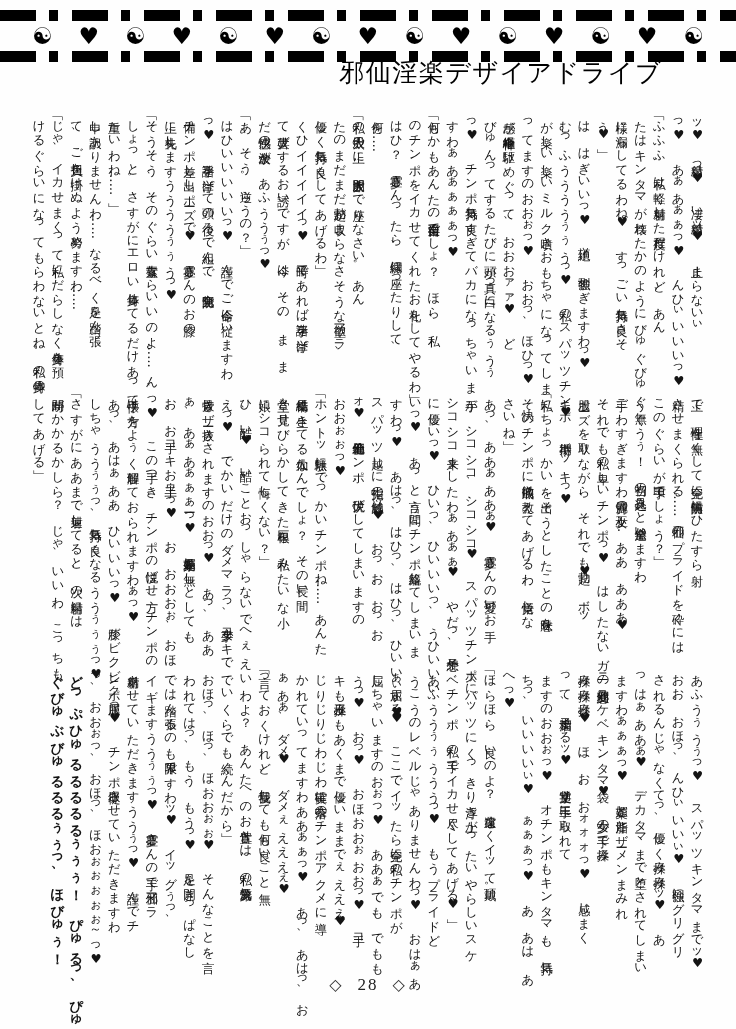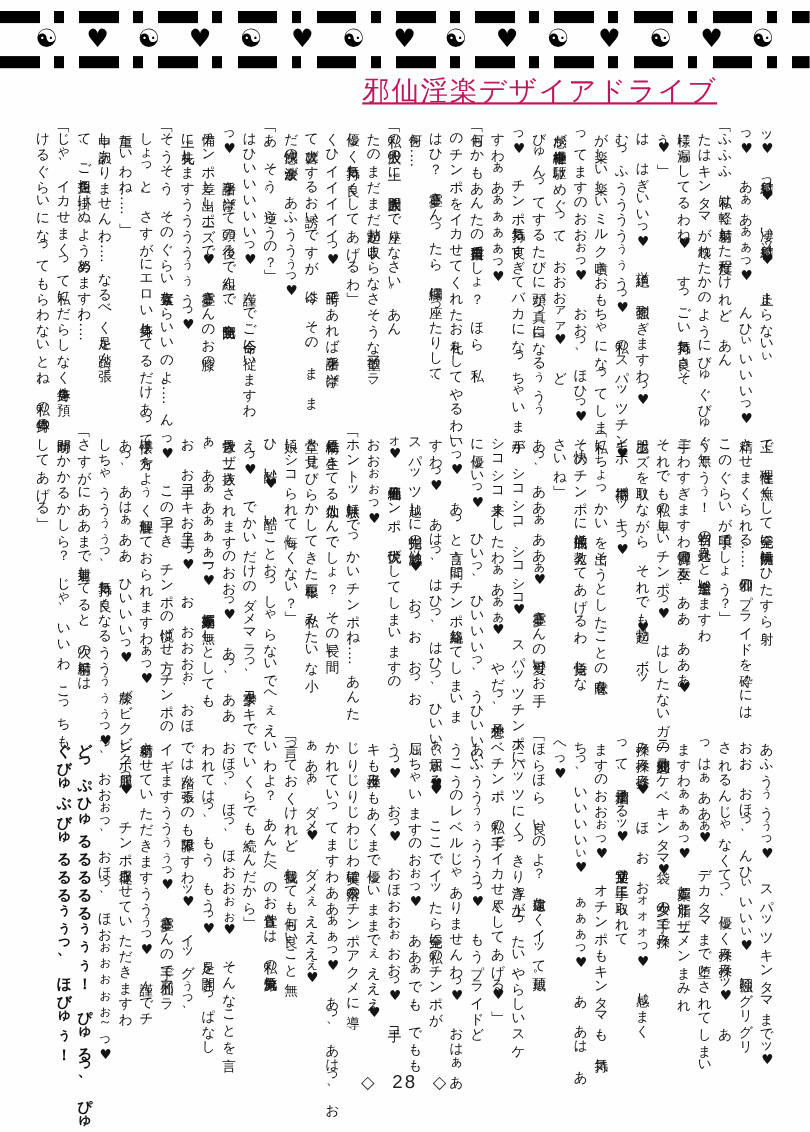--- a/index.html
+++ b/index.html
@@ -29,26 +29,25 @@
     display:flex;justify-content:space-between;align-items:center;
     padding:0 32px;
   }
   .deco-symbol{
     font-family:"DejaVu Sans","Liberation Sans",sans-serif;
     font-size:23px;line-height:1;color:#000;
   }
 
   
   .title{
-    position:absolute;top:56px;right:74px;margin:10px;
+    position:absolute;top:56px;right:74px;margin:0;
     font-family:"DejaVu Sans","Liberation Sans",sans-serif;
     font-weight:normal;
-    font-size:25px;letter-spacing:1.5px;color:#be185d;
+    font-size:25px;letter-spacing:1.5px;color:#000000;
     white-space:nowrap;
-    text-decoration:underline;
   }
 
   
   .band{
     position:absolute;left:30px;width:676px;
     writing-mode:vertical-rl;text-orientation:mixed;
     font-size:12.4px;
   }
   .band1{top:112px;height:276px;}
   .band2{top:390px;height:274px;}
@@ -69,21 +68,21 @@
   }
 
   
   .footer{
     position:absolute;top:974px;left:0;right:0;
     text-align:center;
     font-size:17px;color:#222;
     letter-spacing:2px;
   }
   .footer .diamond{color:#333;margin:0 14px;font-size:16px;}
-  .footer .pagenum{font-family:Liberation Sans, sans-serif;}
+  .footer .pagenum{font-family:Liberation Serif, serif;}
 </style>
 </head>
 <body>
 
 <div class="page">
 
   <div class="deco-border">
     <div class="dash-row top"></div>
     <div class="dash-row bottom"></div>
     <div class="symbol-row">

